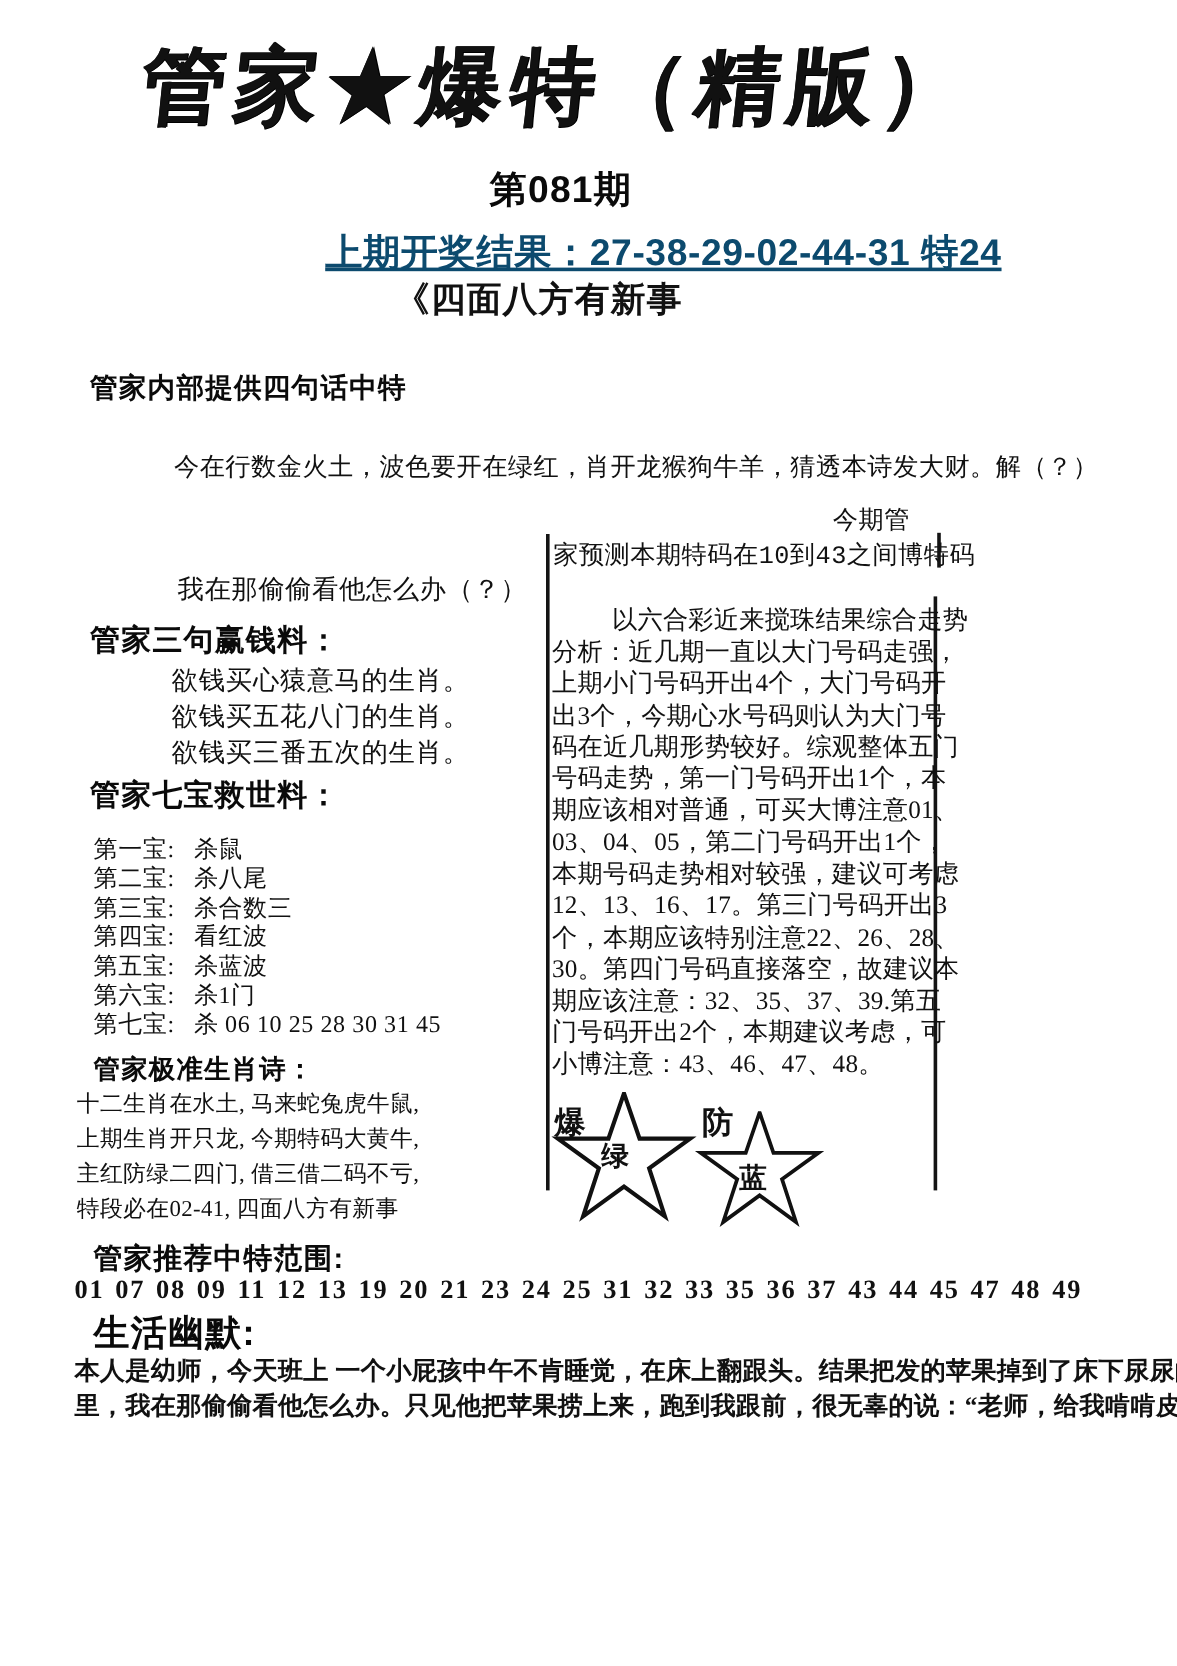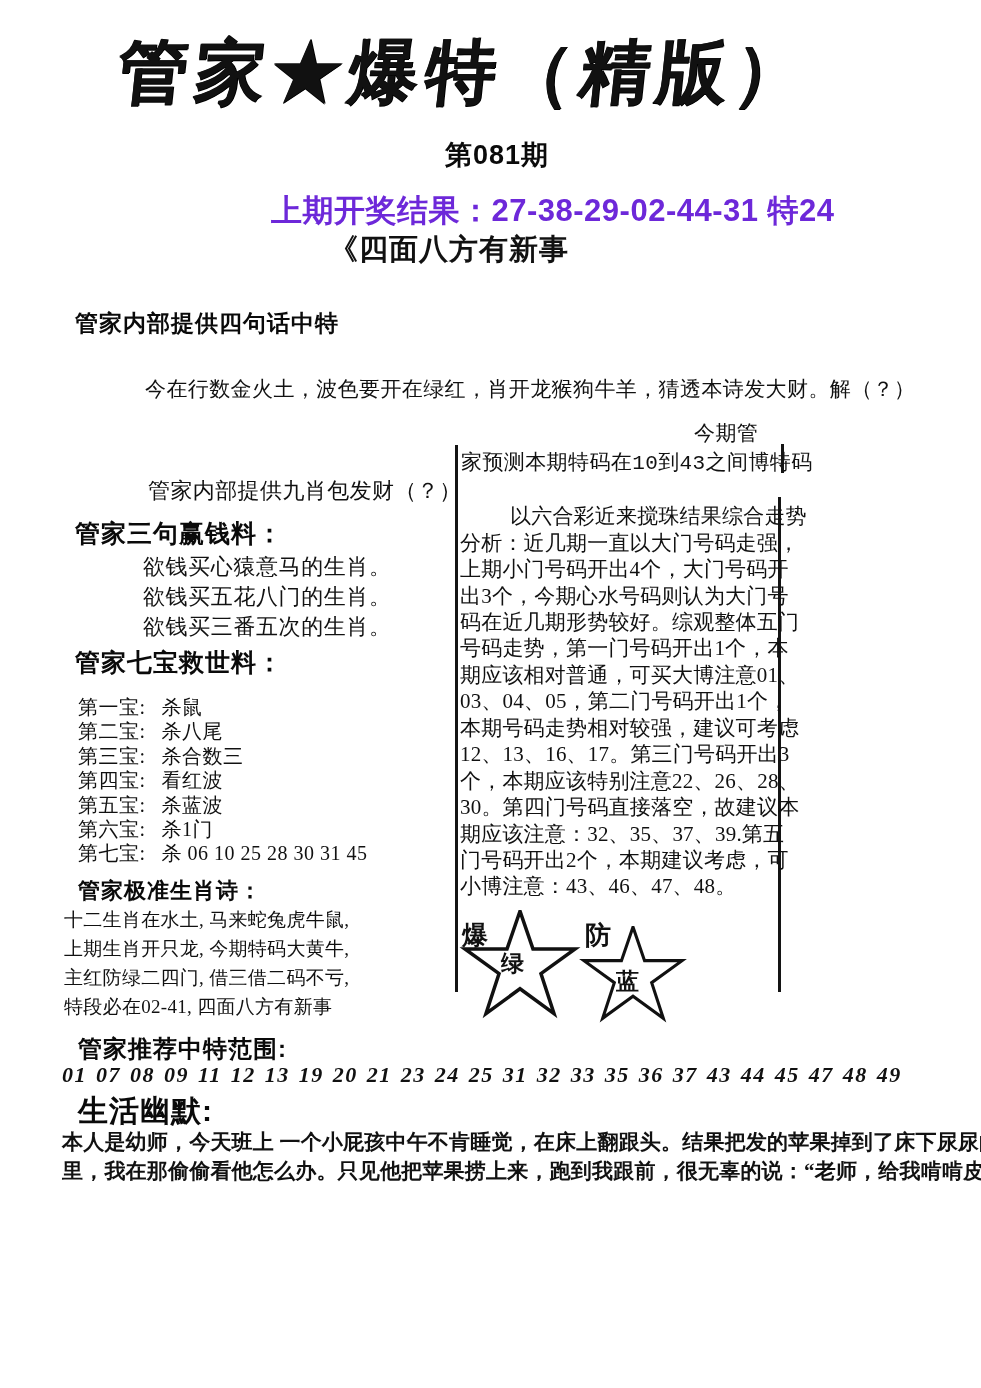--- a/index.html
+++ b/index.html
@@ -13,49 +13,49 @@
   .hdr{
     font-family:"Liberation Sans","DejaVu Sans",sans-serif;
     font-weight:bold;color:#0a0a0a;letter-spacing:1px;
   }
   #title{
     left:118px;top:26px;font-size:70px;font-weight:900;
     font-family:"Liberation Serif","DejaVu Serif",serif;
     letter-spacing:7px;transform:skewX(-6deg);
     text-shadow:1px 0 0 #000,0 1px 0 #000;
   }
-  #issue{left:445px;top:137px;font-size:27px;text-align:center;}
+  #issue{left:408px;top:137px;font-size:31px;text-align:center;}
   #lastResult{left:271px;top:190px;font-size:31px;letter-spacing:0.5px;}
   #provider{left:329px;top:230px;font-size:29px;font-weight:bold;letter-spacing:1px;}
   .body-line{font-size:21px;letter-spacing:0.4px;}
   .indent-line{font-size:22px;letter-spacing:0.6px;}
   .treasure-row{position:absolute;left:78px;font-size:20px;letter-spacing:0.5px;white-space:nowrap;}
   .treasure-row .val{margin-left:16px;}
   .poemline{font-size:19px;letter-spacing:0.3px;}
   .ana{left:460px;font-size:21px;letter-spacing:0.2px;}
   .vline{position:absolute;width:3px;background:#141414;}
   .starlabel{font-size:26px;font-weight:bold;letter-spacing:0;}
   .starinner{font-size:23px;font-weight:bold;}
-  #numbersRow{left:62px;top:1062px;font-size:22px;font-weight:600;letter-spacing:1.5px;word-spacing:2px;font-style:italic;}
+  #numbersRow{left:62px;top:1062px;font-size:22px;font-weight:600;letter-spacing:1.5px;word-spacing:2px;}
   .humor{left:62px;font-size:21px;font-weight:bold;letter-spacing:0.2px;}
 </style>
 </head>
 <body>
 
 <div id="sheet">
 
   <div id="title" class="abs">管家★爆特（精版）</div>
   <div id="issue" class="abs hdr">第081期</div>
-  <div id="lastResult" class="abs hdr" style="color:#6d28d9;">上期开奖结果：27-38-29-02-44-31  特24</div>
+  <div id="lastResult" class="abs hdr" style="color:#0c4a6e;text-decoration:underline;">上期开奖结果：27-38-29-02-44-31  特24</div>
   <div id="provider" class="abs">《四面八方有新事</div>
 
   <div class="abs hdr" style="left:75px;top:308px;font-size:23px;">管家内部提供四句话中特</div>
   <div class="abs body-line" style="left:145px;top:375px;">今在行数金火土，波色要开在绿红，肖开龙猴狗牛羊，猜透本诗发大财。解（？）</div>
 
-  <div class="abs body-line" style="left:148px;top:476px;font-size:22px;">管家内部提供九肖包发财（？）</div>
+  <div class="abs body-line" style="left:148px;top:476px;font-size:22px;">我在那偷偷看他怎么办（？）</div>
 
   <div class="abs body-line" style="left:694px;top:419px;">今期管</div>
   <div class="abs body-line" style="left:461px;top:448px;font-family:Liberation Mono, monospace;">家预测本期特码在10到43之间博特码</div>
 
   <div class="vline" style="left:455px;top:445px;height:547px;"></div>
   <div class="vline" style="left:781px;top:444px;height:29px;"></div>
   <div class="vline" style="left:778px;top:497px;height:495px;"></div>
 
   <div>
     <div class="abs ana" style="top:502px;left:510px;">以六合彩近来搅珠结果综合走势</div>

